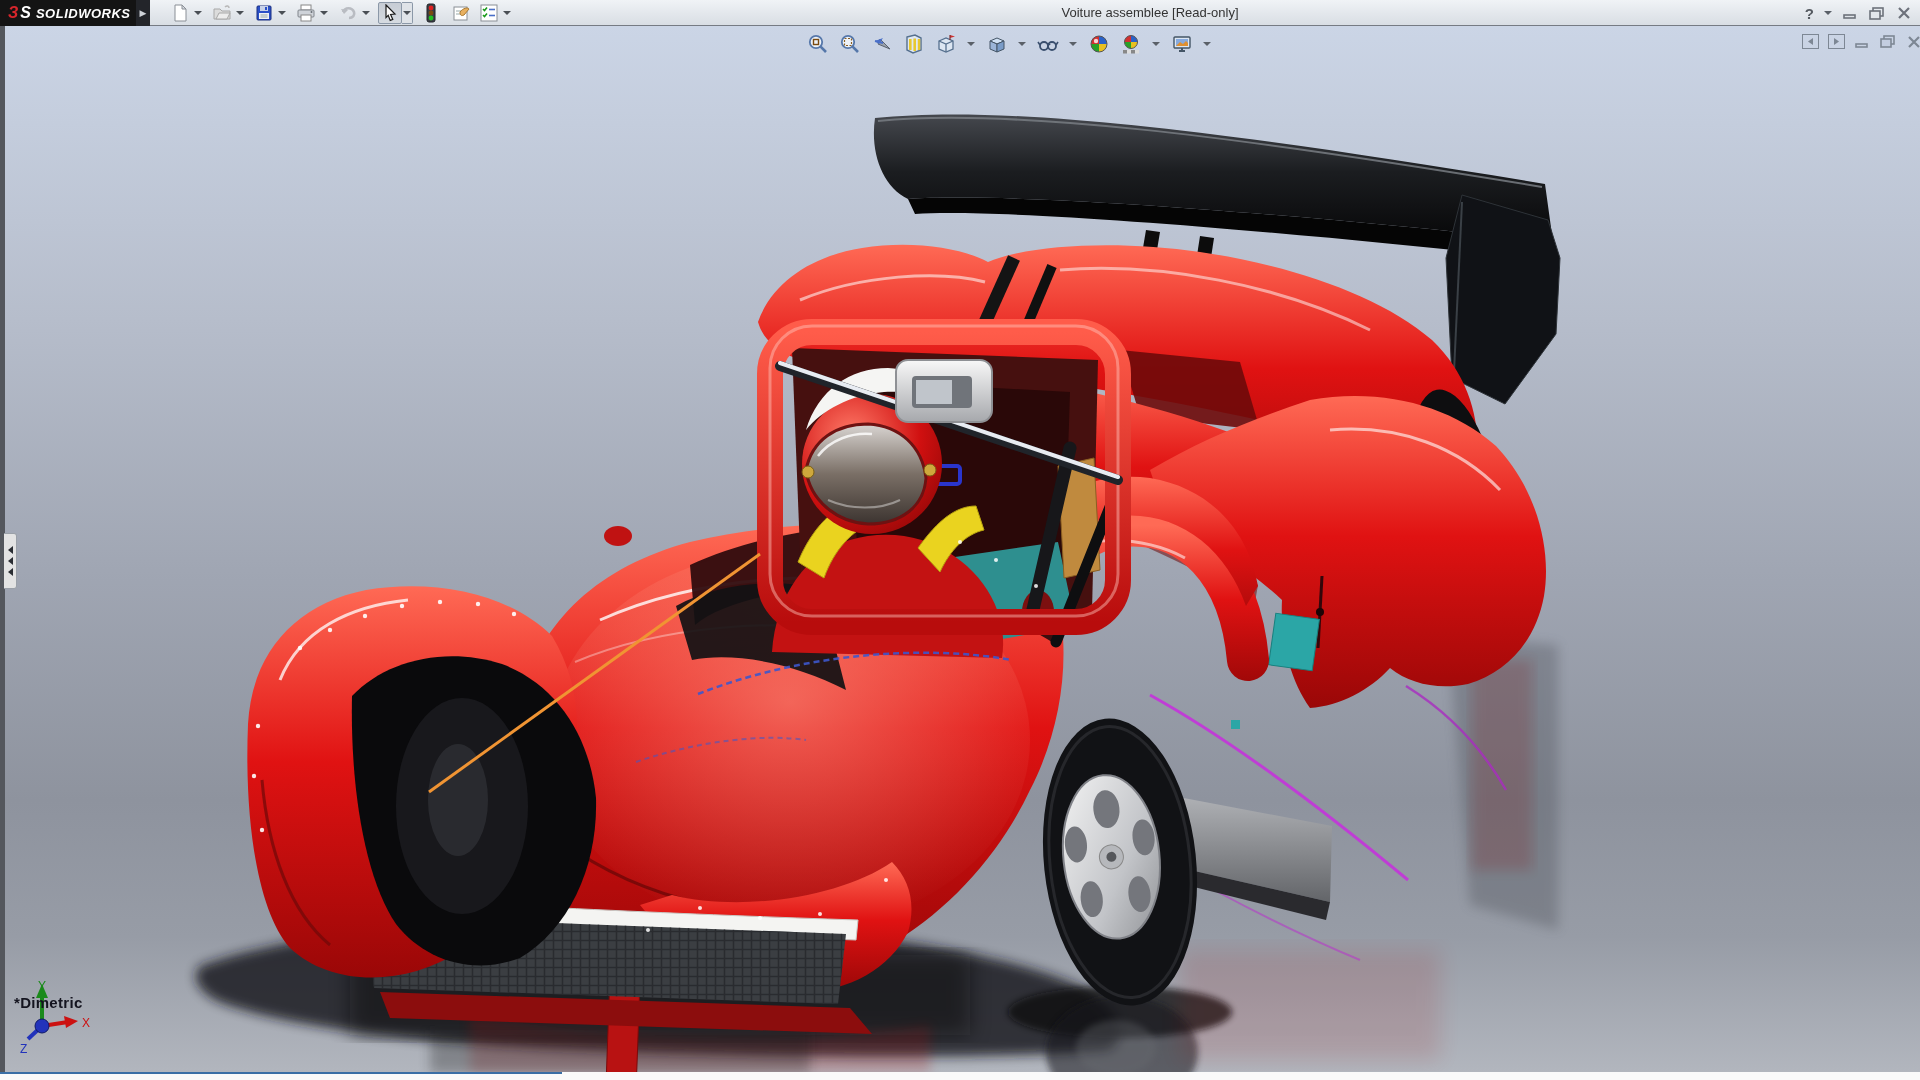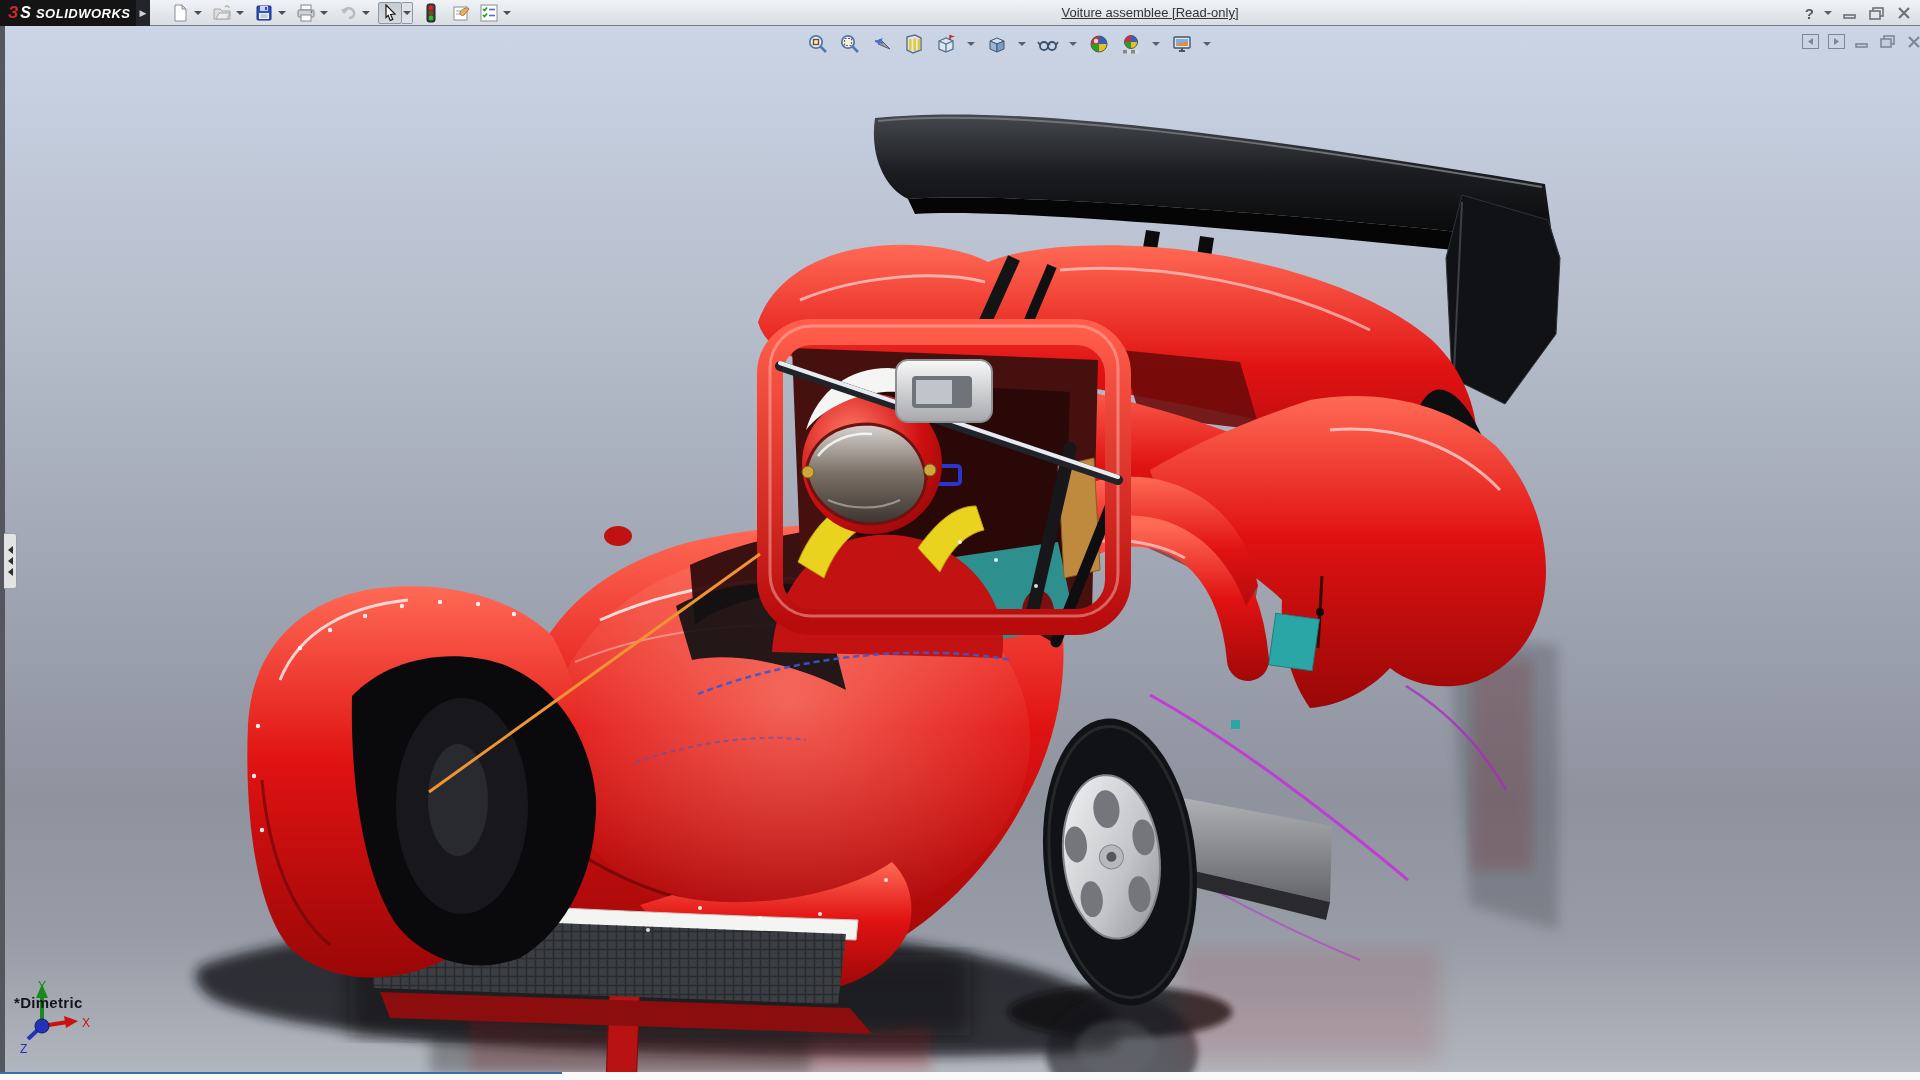--- a/index.html
+++ b/index.html
@@ -19,21 +19,21 @@
     color:#cfd3d9; font-size:9px; display:flex; align-items:center; justify-content:center; cursor:pointer;}
   .tb-row { position:absolute; left:168px; top:2px; height:22px; display:flex; align-items:center; }
   .tb-btn { width:24px; height:22px; display:flex; align-items:center; justify-content:center; }
   .dd { width:11px; height:22px; display:flex; align-items:center; justify-content:center; margin-right:7px;}
   .dd i { display:block; width:0; height:0; border-left:4px solid transparent; border-right:4px solid transparent; border-top:4px solid #4a4f55;}
   .pressed { background:linear-gradient(180deg,#c6ccd4,#d6dbe1); border:1px solid #8b98a8; border-radius:2px;}
   .dd-boxed { border:1px solid #8b98a8; border-left:none; background:#dfe3e8; border-radius:0 2px 2px 0; margin-right:6px;}
   .win-ctl { position:absolute; top:0; height:26px; display:flex; align-items:center; gap:10px; right:8px;}
   .help-q { color:#555a61; font-weight:bold; font-size:15px; }
   .title-text { position:absolute; left:510px; right:130px; top:0; height:32px; line-height:25px;
-    text-align:center; font-size:13px; color:#333; white-space:nowrap;text-decoration:underline; }
+    text-align:center; font-size:13px; color:#333; white-space:nowrap; }
 
   
   .viewport { position:absolute; left:0; top:26px; width:1920px; height:1047px;
     background:linear-gradient(180deg,#cbd5e6 0%,#b6bdcb 28%,#a0a6b3 52%,#8e939e 74%,#979ca6 87%,#b2b6be 100%); }
   .vp-left-border { position:absolute; left:0; top:0; width:5px; height:100%; background:#54575d; }
   .pane-tab { position:absolute; left:4px; top:507px; width:13px; height:56px; background:#e3e3e3;
     border:1px solid #9aa0a8; border-left:none; border-radius:0 3px 3px 0;
     display:flex; flex-direction:column; align-items:center; justify-content:center; gap:3px; cursor:pointer;}
   .pane-tab i { display:block; width:0; height:0; border-top:4px solid transparent; border-bottom:4px solid transparent; border-right:5px solid #2a2d32;}
 

